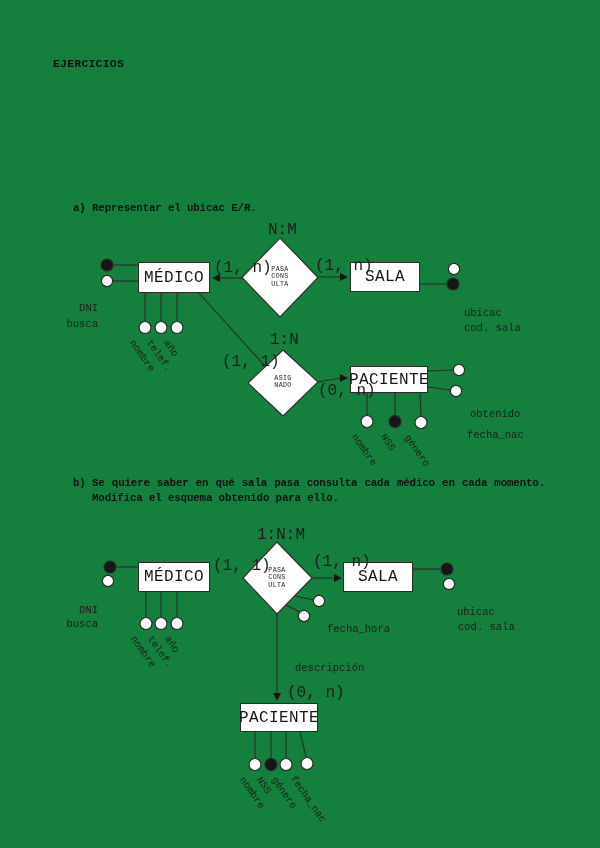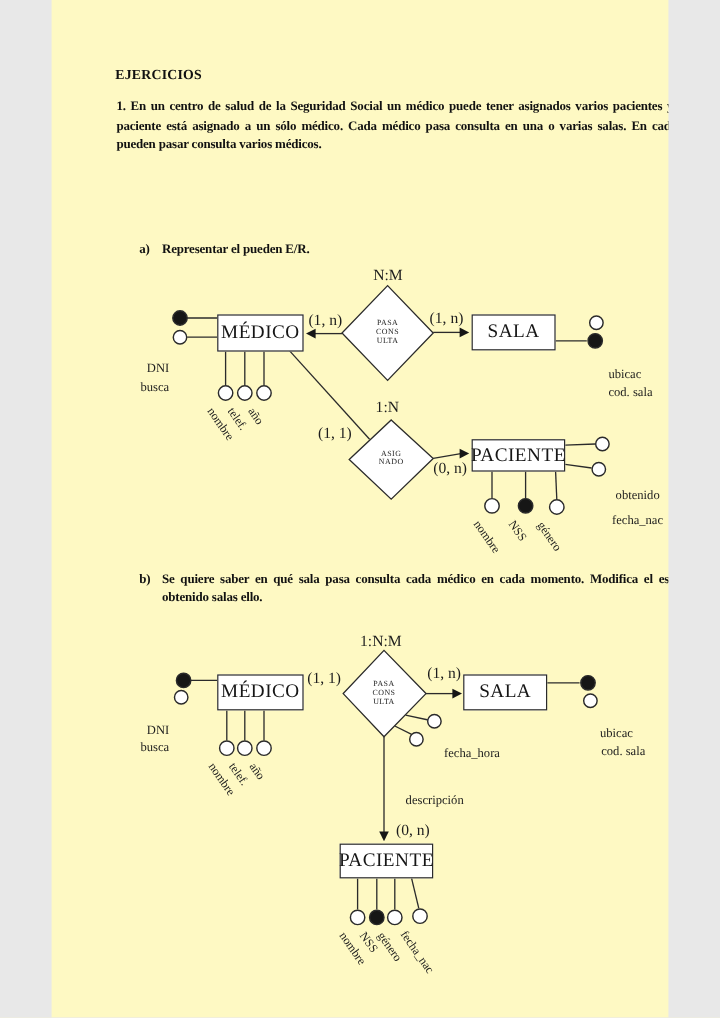--- a/index.html
+++ b/index.html
@@ -1,50 +1,49 @@
 <!DOCTYPE html>
 <html><head>
 <meta charset="utf-8">
 <style>
   html,body{margin:0;padding:0;background:#e8e8e8;}
-  .page{position:relative;width:514px;height:848px;background:#fef9c3;margin:0 auto;overflow:hidden;
-        font-family:Liberation Serif, serif;color:#111;}
+  .page{position:relative;width:600px;height:848px;background:#15803d;margin:0 auto;overflow:hidden;
+        font-family:Liberation Mono, monospace;color:#111;}
   .title{position:absolute;font-size:11.5px;font-weight:bold;letter-spacing:0.2px;}
   .para{position:absolute;font-size:10.8px;font-weight:bold;line-height:15.5px;text-align:justify;
         letter-spacing:-0.15px;margin:0;}
   .item{position:absolute;font-size:10.8px;font-weight:bold;line-height:15.2px;letter-spacing:-0.15px;}
   .item .marker{position:absolute;left:0;top:0;}
   .item .itxt{display:block;margin-left:19px;text-align:justify;}
   .entity{position:absolute;border:1.5px solid #2b2b2b;background:#fff;display:flex;align-items:center;
           justify-content:center;font-size:16px;letter-spacing:0.4px;color:#161616;box-sizing:border-box;}
-  .card{position:absolute;font-size:13px;color:#1d1d1d;white-space:nowrap;}
+  .card{position:absolute;font-size:16px;color:#1d1d1d;white-space:nowrap;}
   .lbl{position:absolute;font-size:10.5px;color:#1d1d1d;white-space:nowrap;margin-top:44px;}
   .lblr{text-align:right;}
   .rot{position:absolute;font-size:10px;color:#1d1d1d;white-space:nowrap;transform:rotate(55deg);
        transform-origin:0 0;}
   .dtext{position:absolute;width:64px;text-align:center;font-size:6.6px;line-height:7.3px;
          letter-spacing:0.4px;color:#222;}
   .dtext span{display:block;}
   svg.overlay{position:absolute;left:0;top:0;pointer-events:none;}
 </style>
 </head>
 <body>
 
 <div class="page">
 
   <div class="title" style="left:53px;top:57px;">EJERCICIOS</div>
-  <p class="para" style="left:54px;top:82px;width:489px;">1. En  un centro de salud de la Seguridad Social un médico puede tener asignados varios pacientes y cada paciente está asignado a un sólo médico. Cada médico pasa consulta en una o varias salas. En cada sala pueden pasar consulta varios médicos.</p>
 
   <div class="item" style="left:73px;top:201px;width:470px;">
     <span class="marker">a)</span>
-    <span class="itxt">Representar el pueden E/R.</span>
+    <span class="itxt">Representar el ubicac E/R.</span>
   </div>
   <div class="item" style="left:73px;top:476px;width:472px;">
     <span class="marker">b)</span>
-    <span class="itxt">Se quiere saber en qué sala pasa consulta cada médico en cada momento. Modifica el esquema obtenido salas ello.</span>
+    <span class="itxt">Se quiere saber en qué sala pasa consulta cada médico en cada momento. Modifica el esquema obtenido para ello.</span>
   </div>
 
   <svg class="overlay" width="600" height="848" viewBox="0 0 600 848">
     <g stroke="#2b2b2b" stroke-width="1.1" fill="none">
 
       <line x1="113" y1="265" x2="138" y2="265"></line>
       <line x1="113" y1="281" x2="138" y2="281"></line>
       <line x1="145" y1="293" x2="145" y2="321"></line>
       <line x1="161" y1="293" x2="161" y2="321"></line>
       <line x1="177" y1="293" x2="177" y2="321"></line>

